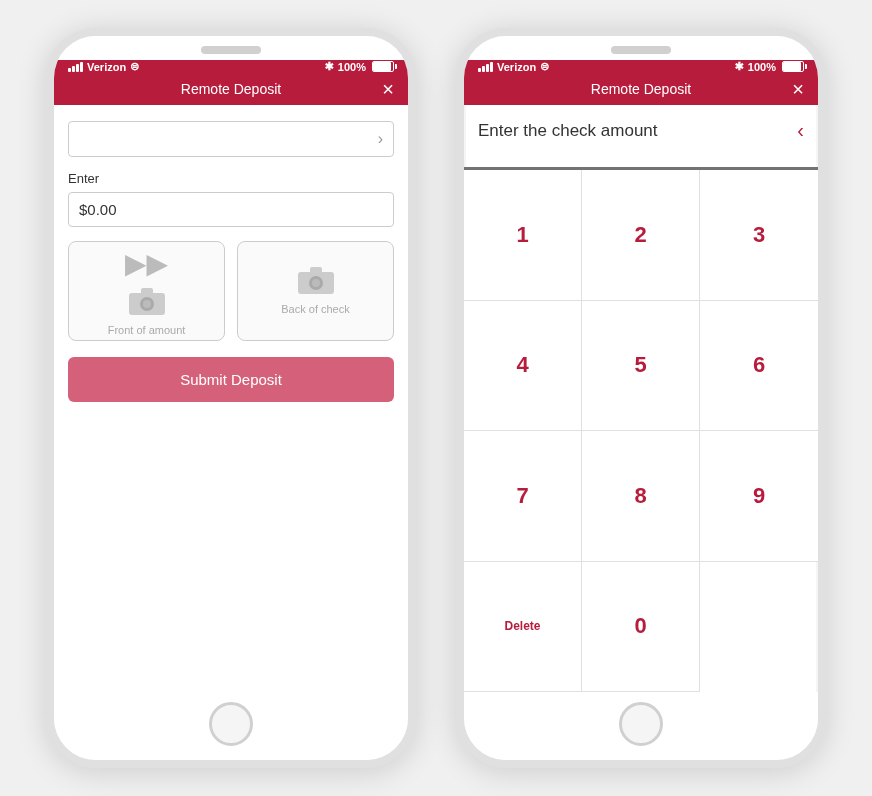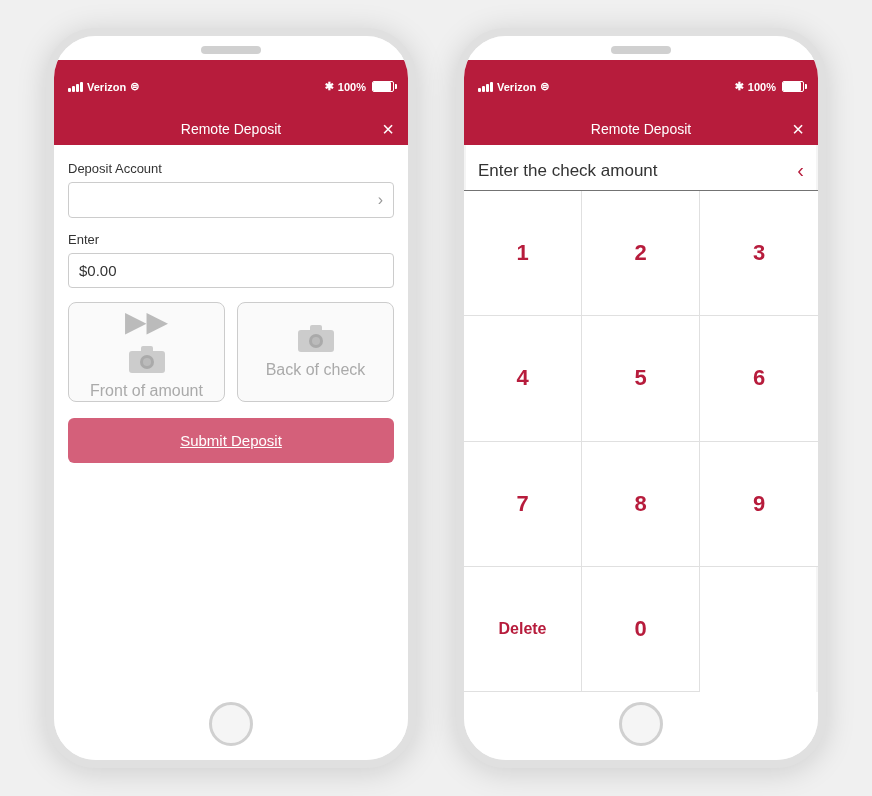--- a/index.html
+++ b/index.html
@@ -84,21 +84,21 @@
       border: 3px solid #d0d0d0;
       background: #f5f5f5;
     }
 
     
     .status-bar {
       background: #b71c3c;
       display: flex;
       justify-content: space-between;
       align-items: center;
-      padding: 20px 14px;
+      padding: 0 14px;
       flex-shrink: 0;
     }
     .status-left {
       display: flex;
       align-items: center;
       gap: 4px;
       color: #fff;
       font-size: 11px;
       font-weight: 600;
     }
@@ -257,45 +257,44 @@
       justify-content: center;
       gap: 8px;
       cursor: pointer;
       background: #fafafa;
     }
     .camera-icon {
       color: #bbb;
       font-size: 28px;
     }
     .camera-label {
-      font-size: 16px;
+      font-size: 11px;
       color: #aaa;
     }
 
     
     .submit-btn {
       width: 100%;
       background: #d4607a;
       color: #fff;
       border: none;
       border-radius: 6px;
       padding: 14px;
       font-size: 15px;
       cursor: pointer;
       text-align: center;
-      text-decoration: underline;
     }
 
     
     .keypad-header {
       display: flex;
       justify-content: space-between;
       align-items: center;
-      padding: 14px 14px 8px;
-      border-bottom: 1px solid #737373;
+      padding: 14px 14px 25px;
+      border-bottom: 3px solid #737373;
       flex-shrink: 0;
       text-align: right;
     }
     .keypad-header-text {
       font-size: 17px;
       color: #333;
     }
     .keypad-back {
       color: #b71c3c;
       font-size: 20px;
@@ -325,21 +324,21 @@
       font-size: 22px;
       font-weight: 600;
       padding: 18px 0;
       cursor: pointer;
       text-align: center;
     }
     .key-btn:nth-child(3n) {
       border-right: none;
     }
     .key-btn.action {
-      font-size: 16px;
+      font-size: 12px;
     }
 
     .phone-screen {
       display: flex;
       flex-direction: column;
       flex: 1;
       overflow: hidden;
     }
   </style>
 </head>
@@ -382,21 +381,20 @@
         </div>
       </div>
 
       <div class="app-header">
         <span class="app-title">Remote Deposit</span>
         <span class="close-btn">×</span>
       </div>
 
 
       <div class="screen-content">
-        <div class="field-label">Deposit Account</div>
         <div class="field-input with-arrow">
           <span></span>
           <span class="field-arrow">›</span>
         </div>
 
         <div class="field-label">Enter</div>
         <div class="field-input">
           <span class="amount-value">$0.00</span>
         </div>
 

